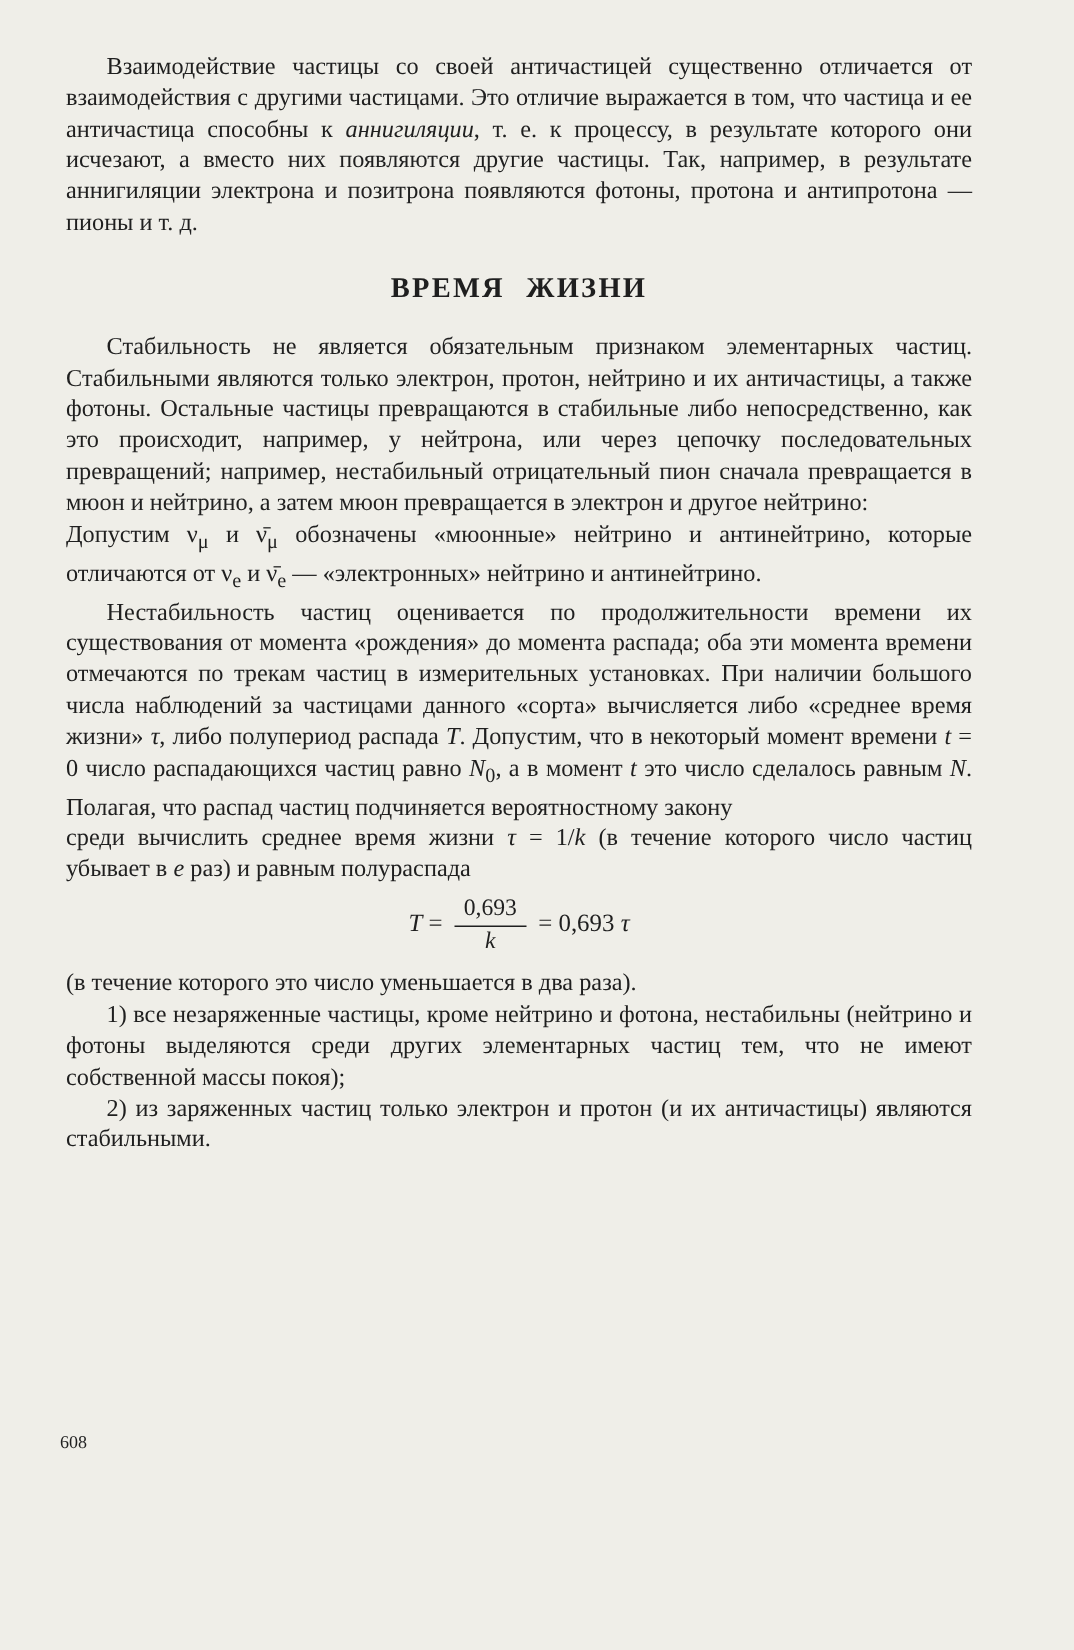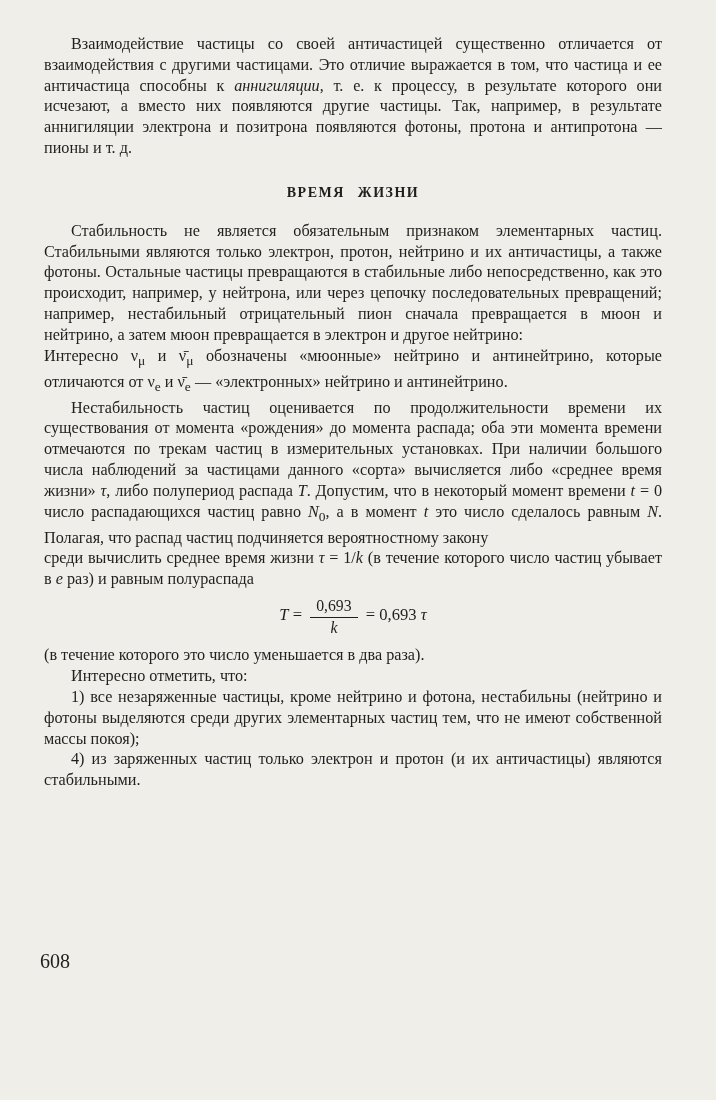--- a/index.html
+++ b/index.html
@@ -7,34 +7,34 @@
     background: #efeee8;
     font-family: "Liberation Serif", "DejaVu Serif", serif;
   }
   .page {
     position: relative;
     width: 716px;
     height: 1018px;
     box-sizing: border-box;
     background: #efeee8;
     color: #1f1f1f;
-    padding: 34px 54px 0 44px;
+    padding: 34px 68px 0 44px;
     font-size: 16.2px;
     line-height: 20.8px;
     overflow: hidden;
   }
   .para {
     margin: 0;
     text-align: justify;
   }
   .indent { text-indent: 27px; }
   .heading {
     margin: 24px 0 18px 0;
     text-align: center;
-    font-size: 14px;
+    font-size: 19px;
     font-weight: 700;
     letter-spacing: 1.5px;
     word-spacing: 8px;
     line-height: 20px;
   }
   .formula {
     text-align: center;
     margin: 7px 0 9px 0;
     white-space: pre-wrap;
     font-style: italic;
@@ -54,44 +54,43 @@
   .frac .num {
     display: block;
     border-bottom: 1.2px solid #1f1f1f;
     padding: 0 6px 2px 6px;
   }
   .frac .den { display: block; padding-top: 1px; }
   .pagenum {
     position: absolute;
     left: 40px;
     bottom: 46px;
-    font-size: 20px;
+    font-size: 12px;
   }
 </style>
 </head>
 <body>
 
 <div class="page">
 
   <p class="para indent"><span>Взаимодействие частицы со своей античастицей существенно отличается от взаимодействия с другими частицами. Это отличие выражается в том, что частица и ее античастица способны к </span><i class="it">аннигиляции</i><span>, т. е. к процессу, в результате которого они исчезают, а вместо них появляются другие частицы. Так, например, в результате аннигиляции электрона и позитрона появляются фотоны, протона и антипротона — пионы и т. д.</span></p>
 
   <h2 class="heading">ВРЕМЯ ЖИЗНИ</h2>
 
   <p class="para indent">Стабильность не является обязательным признаком элементарных частиц. Стабильными являются только электрон, протон, нейтрино и их античастицы, а также фотоны. Остальные частицы превращаются в стабильные либо непосредственно, как это происходит, например, у нейтрона, или через цепочку последовательных превращений; например, нестабильный отрицательный пион сначала превращается в мюон и нейтрино, а затем мюон превращается в электрон и другое нейтрино:</p>
 
 
-  <p class="para"><span>Интересно ν</span><sub>μ</sub><span> и ν̄</span><sub>μ</sub><span> обозначены «мюонные» нейтрино и антинейтрино, которые отличаются от ν</span><sub>e</sub><span> и ν̄</span><sub>e</sub><span> — «электронных» нейтрино и антинейтрино.</span></p>
+  <p class="para"><span>Допустим ν</span><sub>μ</sub><span> и ν̄</span><sub>μ</sub><span> обозначены «мюонные» нейтрино и антинейтрино, которые отличаются от ν</span><sub>e</sub><span> и ν̄</span><sub>e</sub><span> — «электронных» нейтрино и антинейтрино.</span></p>
 
   <p class="para indent"><span>Нестабильность частиц оценивается по продолжительности времени их существования от момента «рождения» до момента распада; оба эти момента времени отмечаются по трекам частиц в измерительных установках. При наличии большого числа наблюдений за частицами данного «сорта» вычисляется либо «среднее время жизни» </span><i class="it">τ</i><span>, либо полупериод распада </span><i class="it">T</i><span>. Допустим, что в некоторый момент времени </span><i class="it">t</i><span> = 0 число распадающихся частиц равно </span><i class="it">N</i><sub>0</sub><span>, а в момент </span><i class="it">t</i><span> это число сделалось равным </span><i class="it">N</i><span>. Полагая, что распад частиц подчиняется вероятностному закону</span></p>
 
 
   <p class="para"><span>среди вычислить среднее время жизни </span><i class="it">τ</i><span> = 1/</span><i class="it">k</i><span> (в течение которого число частиц убывает в </span><i class="it">e</i><span> раз) и равным полураспада</span></p>
 
   <div class="formula"><span>T</span><span class="up"> = </span><span class="frac"><span class="num up">0,693</span><span class="den">k</span></span><span class="up"> = </span><span class="up">0,693 </span><span>τ</span></div>
 
   <p class="para">(в течение которого это число уменьшается в два раза).</p>
-  <p class="para indent">Интересно отметить, что:</p>
   <p class="para indent">1) все незаряженные частицы, кроме нейтрино и фотона, нестабильны (нейтрино и фотоны выделяются среди других элементарных частиц тем, что не имеют собственной массы покоя);</p>
-  <p class="para indent">4) из заряженных частиц только электрон и протон (и их античастицы) являются стабильными.</p>
+  <p class="para indent">2) из заряженных частиц только электрон и протон (и их античастицы) являются стабильными.</p>
 
   <div class="pagenum">608</div>
 
 </div>
 
 </body></html>

